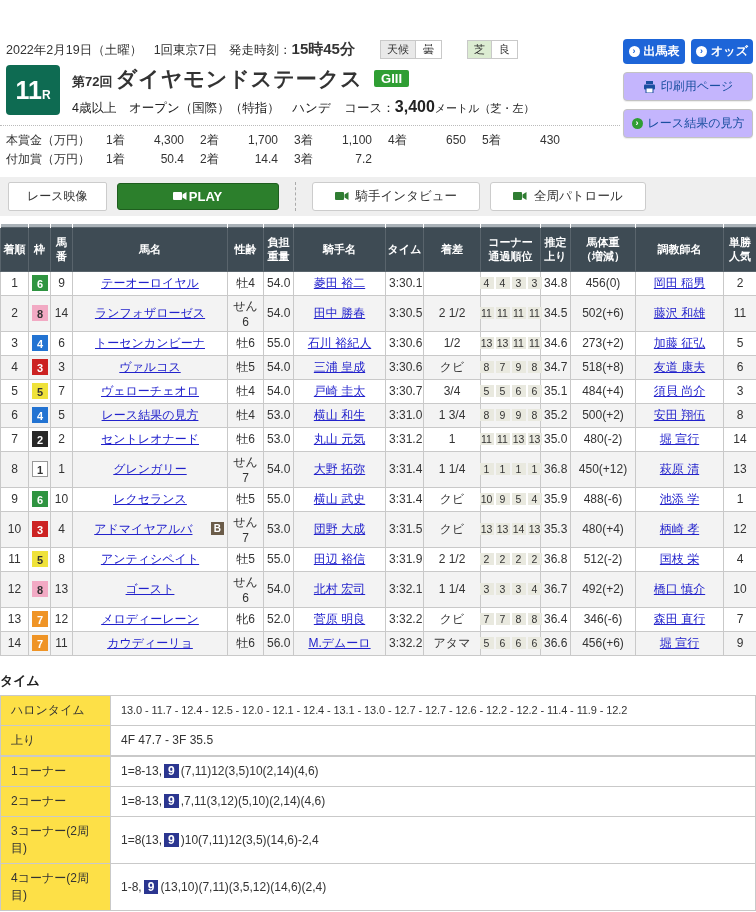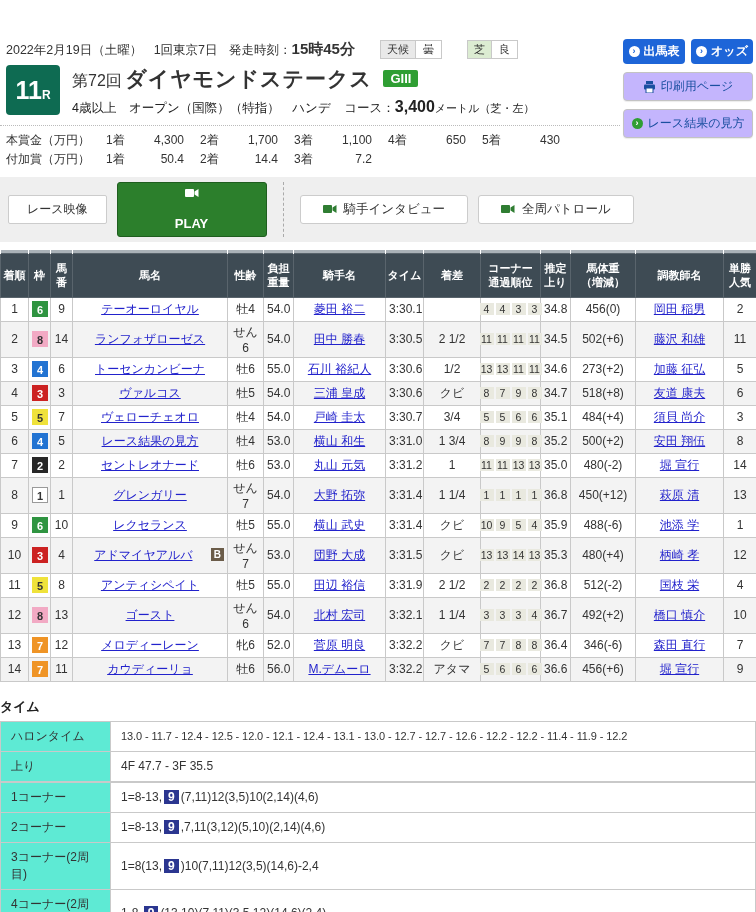--- a/index.html
+++ b/index.html
@@ -30,40 +30,40 @@
   .circle.green{background:var(--grade-green);color:#fff;}
   .btn-outline{display:flex;align-items:center;justify-content:center;gap:5px;background:#c4b5fd;
     border:1px solid #c3c3c3;border-radius:4px;padding:5px 2px;color:#1a4fa0;font-size:12px;
     cursor:pointer;box-shadow:0 1px 1px rgba(0,0,0,.08);font-family:inherit;}
   
   .race-header{display:flex;gap:12px;padding:2px 6px 8px;align-items:flex-start;}
   .race-no{width:54px;height:50px;background:var(--brand-green);color:#fff;border-radius:4px;
     display:flex;align-items:center;justify-content:center;font-weight:bold;}
   .race-no .no{font-size:25px;}
   .race-no .r{font-size:12px;margin-top:10px;}
-  .race-round{font-size:16px;font-weight:normal;margin-top:8px;}
+  .race-round{font-size:13px;font-weight:bold;margin-top:8px;}
   .race-name{font-size:21px;font-weight:bold;letter-spacing:1px;}
   .grade{background:var(--grade-green);color:#fff;font-weight:bold;font-size:13px;
     padding:1px 7px;border-radius:2px;margin-left:8px;vertical-align:3px;}
   .race-cond{font-size:12.5px;margin-top:5px;color:#222;}
   .course-num{font-size:16px;font-weight:bold;}
   .course-unit{font-size:11px;}
   
   .prize{border-top:1px dotted #bbb;padding:5px 6px 6px;font-size:12px;width:620px;}
   .prize-row{display:flex;line-height:1.55;}
   .prize-label{width:100px;}
   .prize-pair{display:flex;width:94px;}
   .prize-rank{width:34px;}
   .prize-val{flex:1;text-align:right;padding-right:16px;}
   
   .video-bar{background:#efefef;display:flex;align-items:center;padding:5px 8px;gap:10px;margin-top:2px;}
   .race-video-label{background:#fff;border:1px solid #ccc;padding:5px 18px;border-radius:2px;}
-  .btn-play{width:150px;display:flex;align-items:center;justify-content:center;gap:18px;
+  .btn-play{width:162px;display:flex;align-items:center;justify-content:center;gap:2px;
     background:var(--play-green);color:#fff;font-weight:bold;border:1px solid #1f5e1f;border-radius:3px;
-    padding:5px 0;font-size:13px;cursor:pointer;font-family:inherit;flex-direction:column;}
+    padding:5px 0;font-size:13px;cursor:pointer;font-family:inherit;}
   .vdivider{border-left:1px dashed #aaa;align-self:stretch;margin:0 6px;}
   .btn-video{display:flex;align-items:center;justify-content:center;gap:7px;background:#fff;
     border:1px solid #ccc;border-radius:3px;padding:5px 22px;color:#333;font-size:12.5px;
     cursor:pointer;font-family:inherit;}
   .cam{color:#2f7d32;display:inline-flex;}
   .btn-play .cam{color:#fff;}
   
   table.results{border-collapse:collapse;width:756px;margin-top:7px;table-layout:fixed;}
   .results th{background:var(--header-slate);color:#fff;font-size:11px;font-weight:bold;
     border:1px solid #59646c;padding:2px 0;line-height:1.3;white-space:pre-line;height:44px;}
@@ -75,21 +75,21 @@
   .corner-cells{display:flex;gap:2px;justify-content:center;}
   .corner-cells span{background:#e9e9df;min-width:14px;padding:0 1px;display:inline-block;
     font-size:10.5px;text-align:center;}
   .b-badge{background:#6b5c49;color:#fff;font-size:10px;font-weight:bold;padding:1px 3px;float:right;margin-top:1px;}
   .b-badge:empty{display:none;}
   .waku{display:inline-block;width:16px;height:16px;line-height:16px;font-weight:bold;font-size:11px;text-align:center;}
   
   h3.sec{font-size:13px;font-weight:bold;margin:16px 0 5px;color:#222;}
   table.kv{border-collapse:collapse;width:756px;}
   .kv td{border:1px solid #c9c9c9;padding:6px 10px;font-size:12px;}
-  .kv td.k{background:#5eead4;width:110px;}
+  .kv td.k{background:#fde047;width:110px;}
   .kv td.halon{font-size:11px;letter-spacing:-0.1px;white-space:nowrap;}
   .mark9{background:var(--highlight-navy);color:#fff;font-weight:bold;padding:0 4px;margin:0 2px;}
 </style>
 </head>
 <body>
 
 <div class="page">
 
   <div class="right-rail">
     <div class="rail-row">

